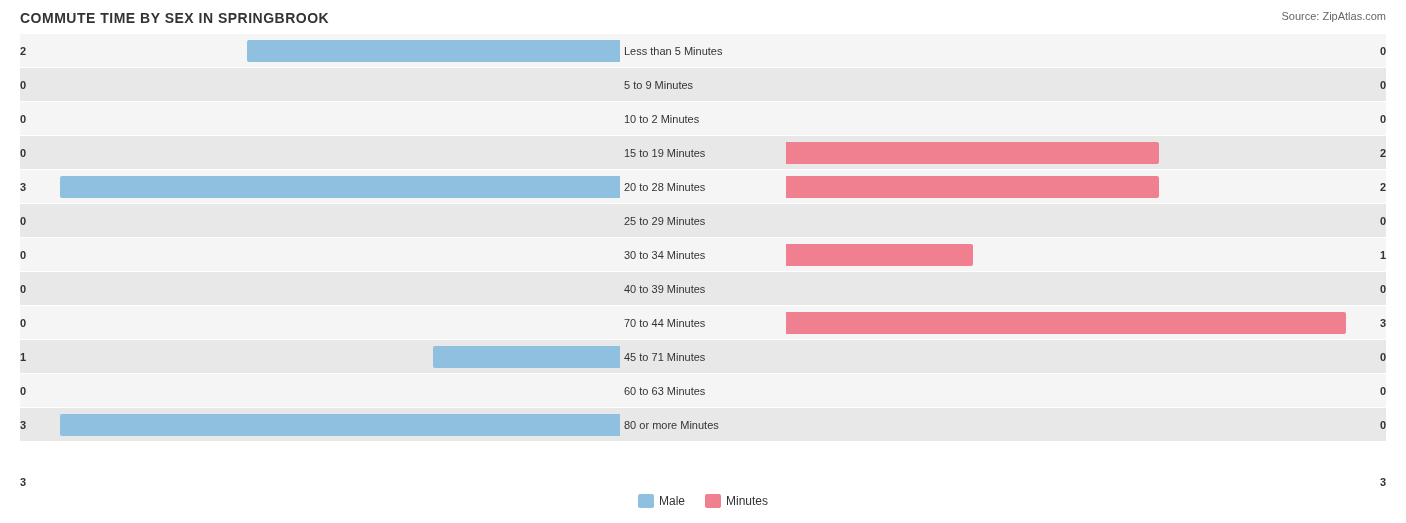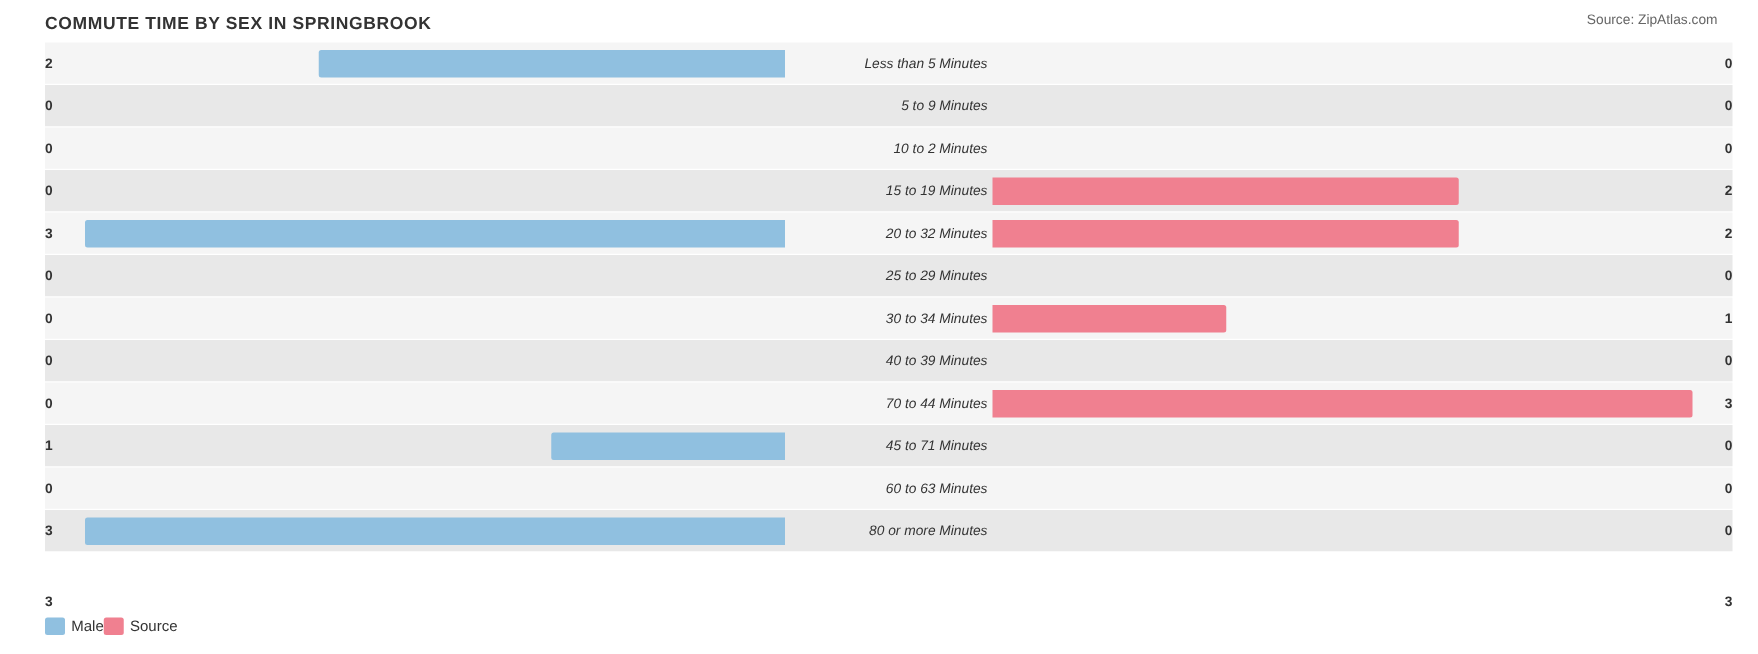--- a/index.html
+++ b/index.html
@@ -6,35 +6,35 @@
     body {
       font-family: Arial, sans-serif;
       background: #fff;
       width: 1406px;
       height: 523px;
       overflow: hidden;
     }
     .chart-container {
       width: 1406px;
       height: 523px;
-      padding: 10px 20px 30px 36px;
+      padding: 10px 20px 30px 20px;
       position: relative;
     }
     .chart-title {
       font-size: 14px;
       font-weight: bold;
       color: #333;
       text-transform: uppercase;
       letter-spacing: 0.5px;
       margin-bottom: 8px;
     }
     .source {
       position: absolute;
       top: 10px;
-      right: 32px;
+      right: 20px;
       font-size: 11px;
       color: #666;
     }
     .chart-area {
       position: relative;
       width: 100%;
       height: 440px;
     }
     .row {
       display: flex;
@@ -61,27 +61,26 @@
       width: 620px;
       display: flex;
       align-items: center;
       justify-content: flex-start;
       padding-left: 4px;
       position: relative;
       height: 100%;
     }
     .label-center {
       width: 166px;
-      text-align: right;
+      text-align: left;
       font-size: 11px;
       color: #333;
       z-index: 2;
       flex-shrink: 0;
       padding: 0 4px;
-      font-style: italic;
     }
     .bar-male {
       background: #90c0e0;
       height: 22px;
       border-radius: 2px 0 0 2px;
       position: absolute;
       right: 0;
     }
     .bar-female {
       background: #f08090;
@@ -99,21 +98,23 @@
     }
     .value-right {
       position: absolute;
       right: 0;
       font-size: 11px;
       color: #333;
       font-weight: bold;
     }
     .legend {
       display: flex;
-      align-items: center;
+      justify-content: center;
+      align-items: center;
+      gap: 20px;
       margin-top: 6px;
     }
     .legend-item {
       display: flex;
       align-items: center;
       gap: 5px;
       font-size: 12px;
       color: #333;
     }
     .legend-box {
@@ -181,21 +182,21 @@
       <div class="right-section">
         <div class="bar-female" style="width:373.3333333333333px;"></div>
         <span class="value-right">2</span>
       </div>
     </div>
       <div class="row">
       <div class="left-section">
         <span class="value-left">3</span>
         <div class="bar-male" style="width:560px;"></div>
       </div>
-      <div class="label-center">20 to 32 Minutes</div>
+      <div class="label-center">20 to 28 Minutes</div>
       <div class="right-section">
         <div class="bar-female" style="width:373.3333333333333px;"></div>
         <span class="value-right">2</span>
       </div>
     </div>
       <div class="row">
       <div class="left-section">
         <span class="value-left">0</span>
         <div class="bar-male" style="width:0px;"></div>
       </div>
@@ -278,16 +279,16 @@
     <span>3</span>
   </div>
 
   <div class="legend">
     <div class="legend-item">
       <div class="legend-box" style="background:#90c0e0;"></div>
       <span>Male</span>
     </div>
     <div class="legend-item">
       <div class="legend-box" style="background:#f08090;"></div>
-      <span>Source</span>
+      <span>Minutes</span>
     </div>
   </div>
 </div>
 
 </body></html>

